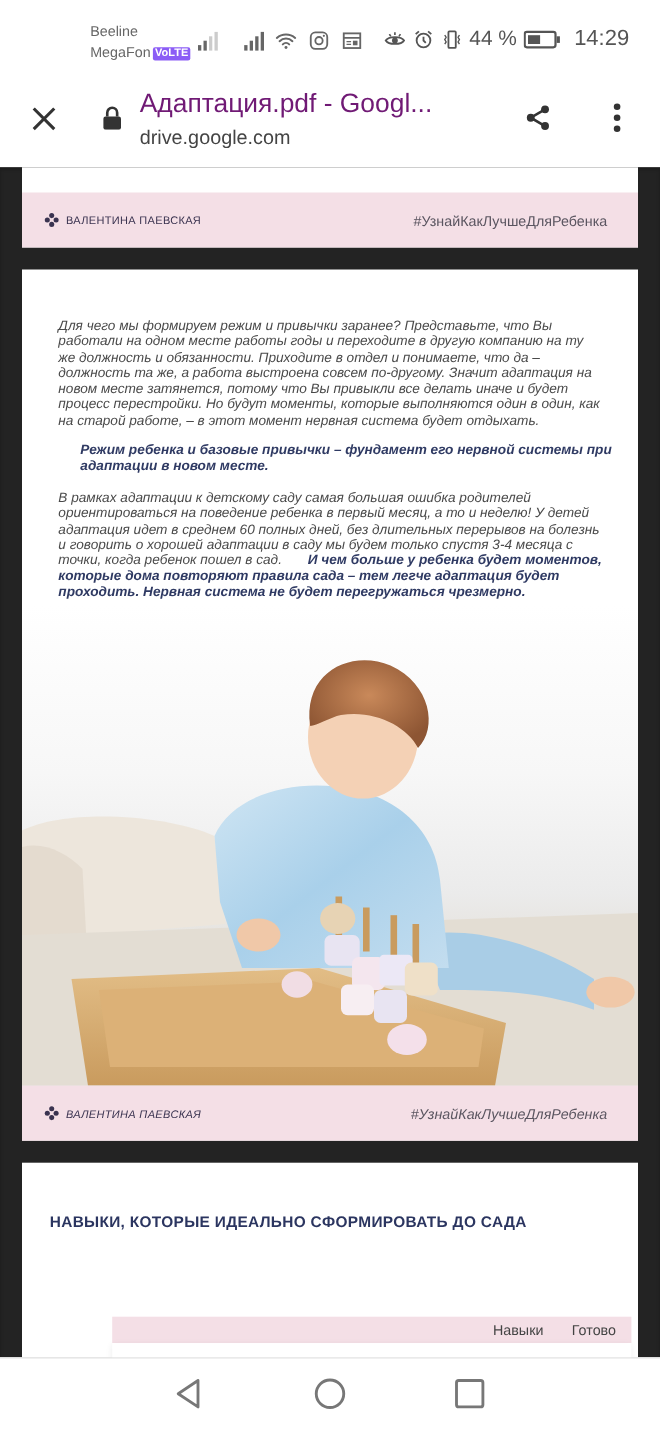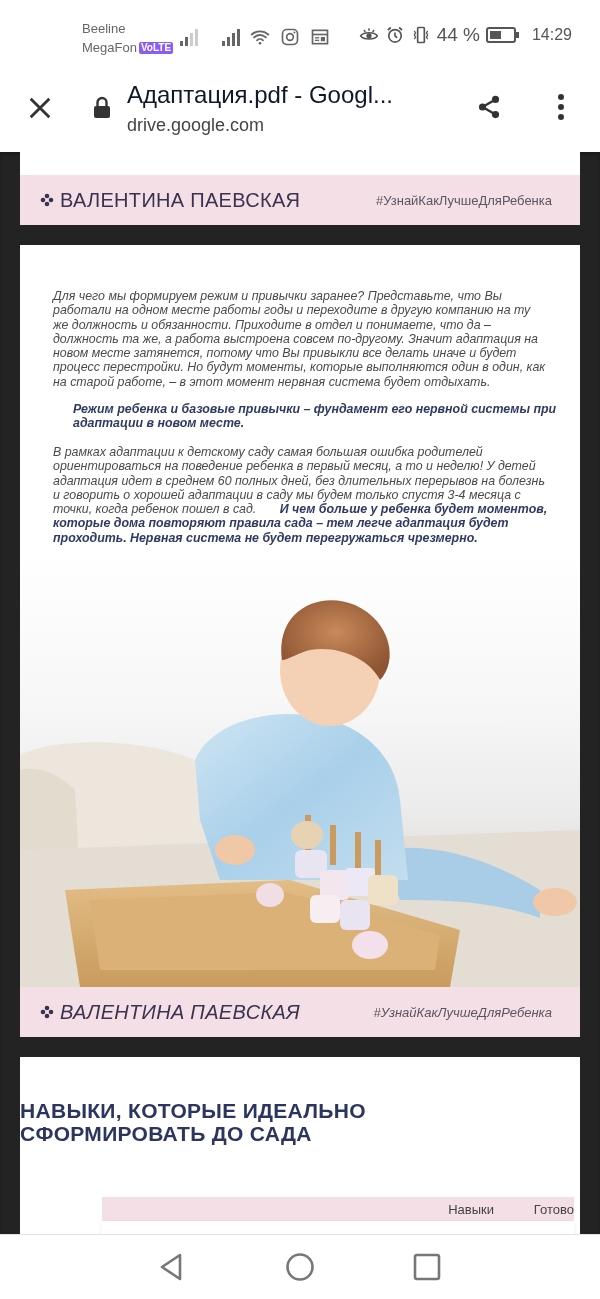--- a/index.html
+++ b/index.html
@@ -14,45 +14,45 @@
   .sb-icons-right { position: absolute; right: 28px; top: 24px; display: flex; gap: 6px; align-items: center; font-size: 19px; color: #555; }
   .sig { display: flex; align-items: flex-end; gap: 2px; height: 18px; }
   .sig span { width: 3px; background: #666; display: block; }
   .sig.weak span:nth-child(n+3) { background: #ccc; }
   .ico { width: 20px; height: 20px; display: inline-block; }
 
   
   .browserbar { position: absolute; top: 72px; left: 0; width: 600px; height: 80px; background: #fff; }
   .close-btn { position: absolute; left: 26px; top: 22px; width: 28px; height: 28px; }
   .lock { position: absolute; left: 93px; top: 24px; width: 18px; height: 22px; }
-  .title { position: absolute; left: 127px; top: 9px; font-size: 24px; color: #0f172a; white-space: nowrap; }
+  .title { position: absolute; left: 127px; top: 9px; font-size: 24px; color: #701a75; white-space: nowrap; }
   .url { position: absolute; left: 127px; top: 43px; font-size: 18px; color: #444; }
   .share-btn { position: absolute; left: 476px; top: 22px; width: 26px; height: 26px; }
   .menu-btn { position: absolute; left: 552px; top: 20px; width: 18px; height: 30px; }
 
   
   .viewer { position: absolute; top: 152px; left: 0; width: 600px; height: 1082px; background: #232323; overflow: hidden; box-shadow: inset 0 2px 3px rgba(0,0,0,.25); }
   .page { position: absolute; left: 20px; width: 560px; background: #fff; }
   .footer-band { position: absolute; left: 0; width: 560px; height: 50px; background: #f4dfe6; display: flex; align-items: center; justify-content: space-between; padding: 0 28px 0 20px; }
-  .brand { display: flex; align-items: center; gap: 6px; color: #3a3350; font-size: 20px; letter-spacing: 0.3px; }
+  .brand { display: flex; align-items: flex-end; gap: 6px; color: #3a3350; font-size: 10px; letter-spacing: 0.3px; }
   .brand svg { width: 14px; height: 14px; }
   .hashtag { color: #5a5560; font-size: 13px; text-align: center; }
 
   .p2text { position: absolute; left: 33px; width: 496px; font-size: 12.4px; line-height: 14.3px; color: #4a4a4a; }
   .bold { color: #2f3a63; font-weight: bold; margin-left: 20px; }
 
   .photo { position: absolute; left: 0; top: 305px; width: 560px; height: 437px; overflow: hidden;
     background: linear-gradient(180deg, #fff 0%, #f7f7f7 35%, #ebebeb 60%, #e6e3de 70%, #ddd9d1 100%); }
 
-  .p3-title { position: absolute; left: 0; width: 484px; top: 42px; font-size: 21px; font-weight: bold; color: #2b3560; line-height: 23px; letter-spacing: 0.3px; }
+  .p3-title { position: absolute; left: 0; width: 484px; top: 42px; text-align: center; font-size: 14px; font-weight: bold; color: #2b3560; line-height: 23px; letter-spacing: 0.3px; }
   .p3-sub { position: absolute; left: 32px; width: 500px; top: 96px; font-size: 12.4px; line-height: 14.5px; color: #4a4a4a; }
   .skills-table { position: absolute; left: 82px; top: 140px; width: 472px; }
   .skills-head { height: 24px; background: #f4dfe6; display: flex; align-items: center; font-size: 13px; color: #444; }
   .skills-head .c1 { flex: 1; text-align: right; padding-left: 30px; }
-  .skills-head .c2 { width: 80px; text-align: right; }
+  .skills-head .c2 { width: 80px; text-align: right; padding-right: 14px; }
   .skills-body { height: 40px; background: #fff; box-shadow: 0 2px 6px rgba(0,0,0,.08); }
 
   
   .navbar { position: absolute; top: 1234px; left: 0; width: 600px; height: 65px; background: #fff; border-top: 1px solid #e2e2e2; }
   .nav-btn { position: absolute; top: 16px; width: 32px; height: 32px; }
 </style>
 </head>
 <body>
 
 <div class="statusbar">
@@ -103,21 +103,21 @@
     <svg class="ico" viewBox="0 0 24 24">
         <rect x="8" y="3" width="8" height="18" rx="1" stroke="#555" stroke-width="2" fill="none"></rect>
         <path d="M4 7l1.5 2.5L4 12l1.5 2.5L4 17M20 7l-1.5 2.5L20 12l-1.5 2.5L20 17" stroke="#555" stroke-width="1.5" fill="none"></path>
       </svg>
     <span>44 %</span>
     <svg width="34" height="18" viewBox="0 0 34 18">
         <rect x="1" y="2" width="28" height="14" rx="2" stroke="#555" stroke-width="2" fill="none"></rect>
         <rect x="4" y="5" width="11" height="8" fill="#555"></rect>
         <rect x="30" y="6" width="3" height="6" fill="#555"></rect>
       </svg>
-    <span style="margin-left:6px;font-size:16px">14:29</span>
+    <span style="margin-left:6px;font-size:20px">14:29</span>
   </div>
 </div>
 
 <div class="browserbar">
   <svg class="close-btn" viewBox="0 0 24 24">
       <path d="M4 4L20 20M20 4L4 20" stroke="#333" stroke-width="2.4"></path>
     </svg>
   <svg class="lock" viewBox="0 0 18 22">
       <path d="M4.5 10V6.5a4.5 4.5 0 0 1 9 0V10" stroke="#333" stroke-width="2.4" fill="none"></path>
       <rect x="1" y="10" width="16" height="12" rx="2" fill="#333"></rect>

